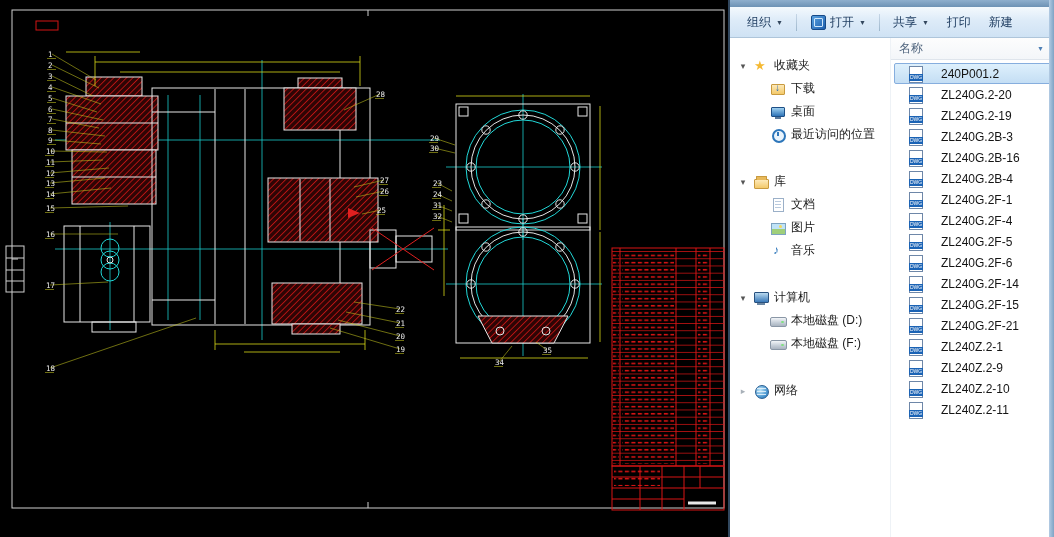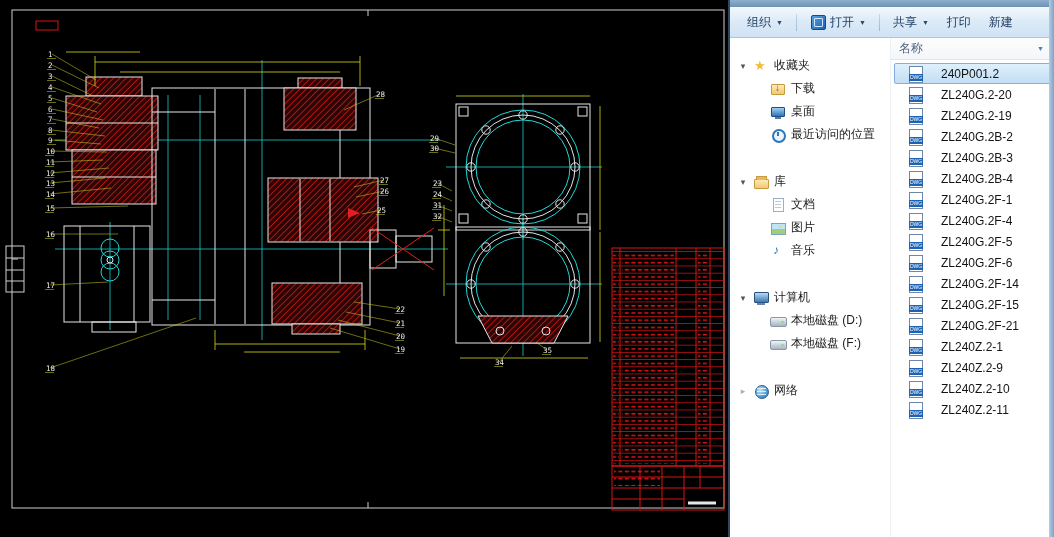--- a/index.html
+++ b/index.html
@@ -451,27 +451,27 @@
           <div class="file-row">
             <span class="icon dwg-icon">
               <i>DWG</i>
             </span>
             <span class="fname">ZL240G.2-19</span>
           </div>
           <div class="file-row">
             <span class="icon dwg-icon">
               <i>DWG</i>
             </span>
-            <span class="fname">ZL240G.2B-2</span>
-          </div>
-          <div class="file-row">
-            <span class="icon dwg-icon">
-              <i>DWG</i>
-            </span>
             <span class="fname">ZL240G.2B-3</span>
+          </div>
+          <div class="file-row">
+            <span class="icon dwg-icon">
+              <i>DWG</i>
+            </span>
+            <span class="fname">ZL240G.2B-16</span>
           </div>
           <div class="file-row">
             <span class="icon dwg-icon">
               <i>DWG</i>
             </span>
             <span class="fname">ZL240G.2B-4</span>
           </div>
           <div class="file-row">
             <span class="icon dwg-icon">
               <i>DWG</i>

